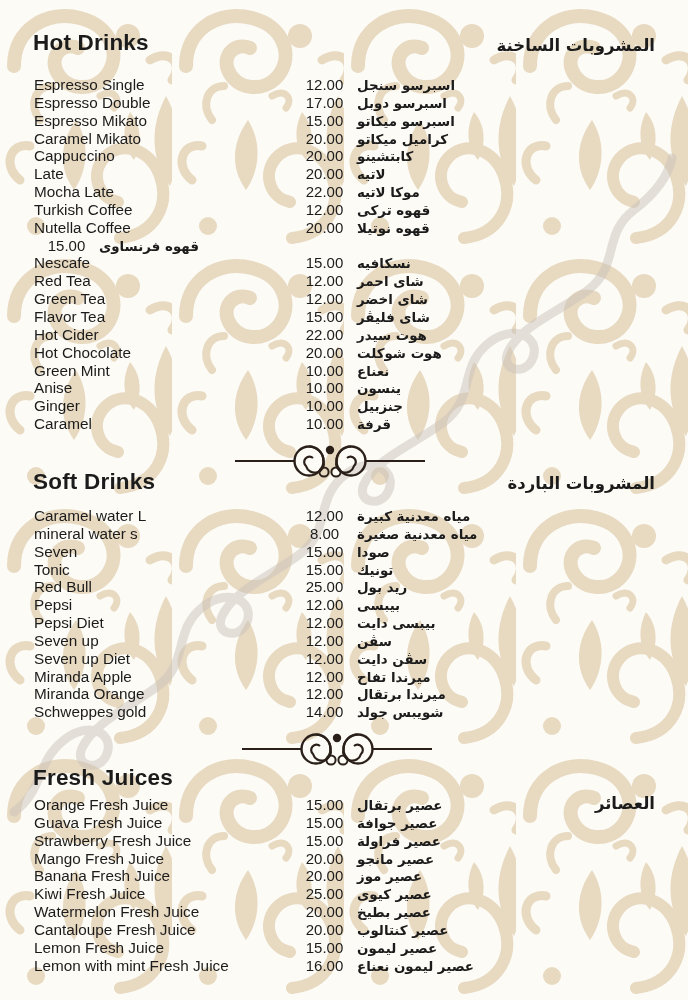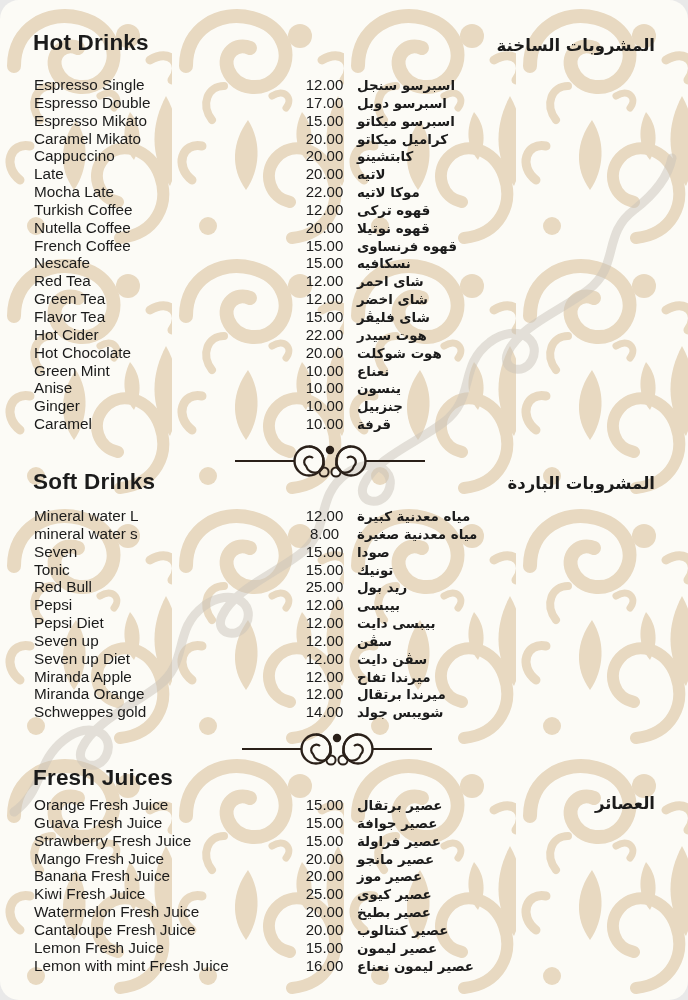--- a/index.html
+++ b/index.html
@@ -1,21 +1,20 @@
 <!DOCTYPE html>
 <html lang="en"><head>
 <meta charset="utf-8">
 <style>
   html,body{margin:0;padding:0;background:#e9e9e9;}
   .page{
     position:relative;width:688px;height:1000px;overflow:hidden;
     background:#fcfbf6;
     font-family:"Liberation Sans","DejaVu Sans",sans-serif;
     color:#1b1b1b;
-    border-radius:19px;
   }
   .bg-svg{position:absolute;left:0;top:0;width:688px;height:1000px;display:block;}
   .layer{position:absolute;left:0;top:0;width:100%;height:100%;}
   .title-en{
     position:absolute;left:33px;
     font-size:22.5px;font-weight:bold;letter-spacing:.2px;
   }
   .title-ar{
     position:absolute;right:33px;direction:rtl;text-align:left;
     font-family:"DejaVu Sans",sans-serif;
@@ -116,21 +115,20 @@
     <span class="cell-en">Turkish Coffee</span>
     <span class="cell-price">12.00</span>
     <span class="cell-ar">قهوه تركى</span>
   </div>
         <div class="row">
     <span class="cell-en">Nutella Coffee</span>
     <span class="cell-price">20.00</span>
     <span class="cell-ar">قهوه نوتيلا</span>
   </div>
         <div class="row">
-    <span class="cell-en">French Coffee</span>
     <span class="cell-price">15.00</span>
     <span class="cell-ar">قهوه فرنساوى</span>
   </div>
         <div class="row">
     <span class="cell-en">Nescafe</span>
     <span class="cell-price">15.00</span>
     <span class="cell-ar">نسكافيه</span>
   </div>
         <div class="row">
     <span class="cell-en">Red Tea</span>
@@ -190,21 +188,21 @@
         <circle cx="89" cy="29" r="4.6" stroke-width="2"></circle>
         <circle cx="101" cy="29" r="4.6" stroke-width="2"></circle>
       </g>
       <circle cx="95" cy="7" r="4.2" fill="#2a2019"></circle>
     </svg>
 
     <div class="title-en" style="top:469px">Soft Drinks</div>
     <div class="title-ar" style="top:474px">المشروبات الباردة</div>
     <div class="rows" style="top:507px">
         <div class="row">
-    <span class="cell-en">Mineral water L</span>
+    <span class="cell-en">Caramel water L</span>
     <span class="cell-price">12.00</span>
     <span class="cell-ar">مياه معدنية كبيرة</span>
   </div>
         <div class="row">
     <span class="cell-en">mineral water s</span>
     <span class="cell-price">8.00</span>
     <span class="cell-ar">مياه معدنية صغيرة</span>
   </div>
         <div class="row">
     <span class="cell-en">Seven</span>

